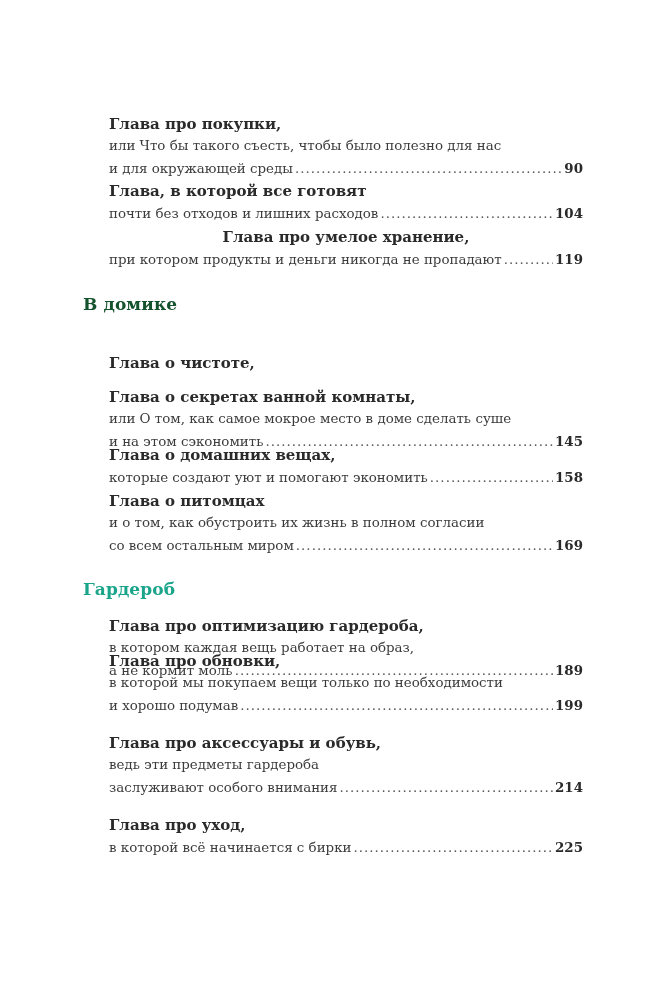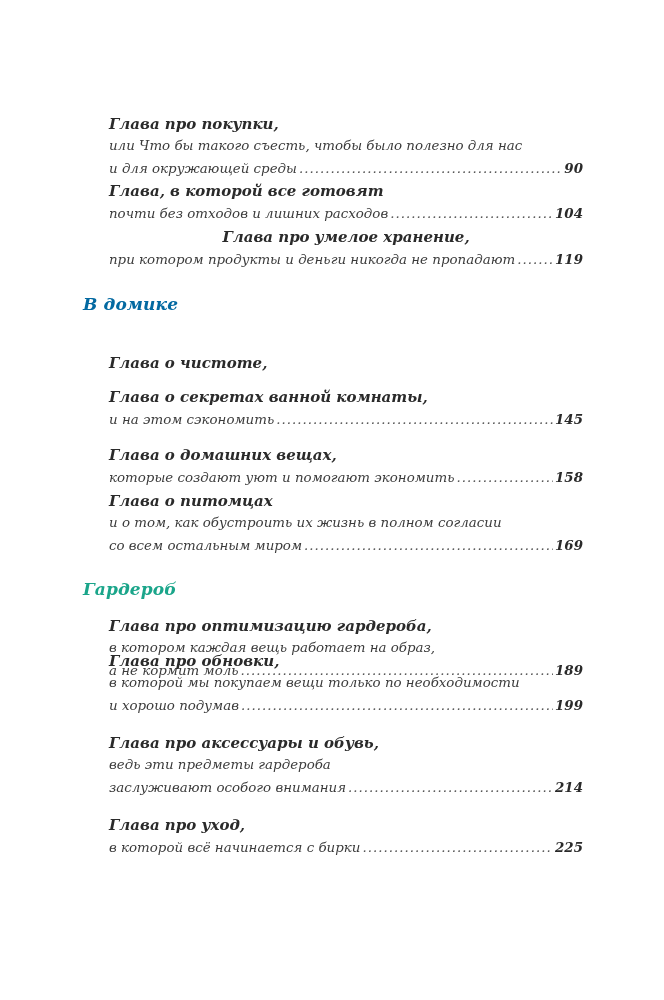--- a/index.html
+++ b/index.html
@@ -1,18 +1,18 @@
 <!DOCTYPE html>
 <html><head>
 <meta charset="utf-8">
 <style>
   html, body { margin: 0; padding: 0; background: #ffffff; }
   body { width: 664px; height: 1000px; position: relative; overflow: hidden;
          font-family: "DejaVu Serif", "Liberation Serif", serif; color: #2b2b2b; }
-  .page { position: absolute; left: 0; top: 0; width: 664px; height: 1000px; font-style: italic; }
+  .page { position: absolute; left: 0; top: 0; width: 664px; height: 1000px; }
   .section-heading { position: absolute; left: 83px; font-weight: bold; font-size: 17px;
          color: #1aa58a; letter-spacing: 0.1px; }
   .entry { position: absolute; left: 109px; width: 474px; }
   .entry-title { font-weight: bold; font-size: 15px; color: #2a2a2a; line-height: 22px; white-space: nowrap; }
   .entry-line { font-size: 13.4px; color: #3b3b3b; line-height: 22px; white-space: nowrap; }
   .leader-line { display: flex; align-items: baseline; font-size: 13.4px; color: #3b3b3b; line-height: 22px; white-space: nowrap; }
   .leader-text { flex: 0 0 auto; }
   .leader-dots { flex: 1 1 auto; overflow: hidden; margin: 0 2px; color: #555; letter-spacing: 1px; }
   .leader-dots::before { content: "................................................................................................................................................................................"; }
   .page-num { flex: 0 0 auto; font-weight: bold; color: #2a2a2a; font-size: 13.4px; }
@@ -43,28 +43,29 @@
 
   <div class="entry" style="top:226px;text-align:center;">
     <div class="entry-title">Глава про умелое хранение,</div>
     <div class="leader-line">
       <span class="leader-text">при котором продукты и деньги никогда не пропадают</span>
       <span class="leader-dots"></span>
       <span class="page-num">119</span>
     </div>
   </div>
 
-  <div class="section-heading" style="top: 294px; color: #0369a1;">В домике</div>
+  <div class="section-heading" style="top: 294px; color: #14532d;">В домике</div>
 
   <div class="entry" style="top:352px;">
     <div class="entry-title">Глава о чистоте,</div>
   </div>
 
   <div class="entry" style="top:386px;">
     <div class="entry-title">Глава о секретах ванной комнаты,</div>
+    <div class="entry-line">или О том, как самое мокрое место в доме сделать суше</div>
     <div class="leader-line">
       <span class="leader-text">и на этом сэкономить</span>
       <span class="leader-dots"></span>
       <span class="page-num">145</span>
     </div>
   </div>
 
   <div class="entry" style="top:444px;">
     <div class="entry-title">Глава о домашних вещах,</div>
     <div class="leader-line">

